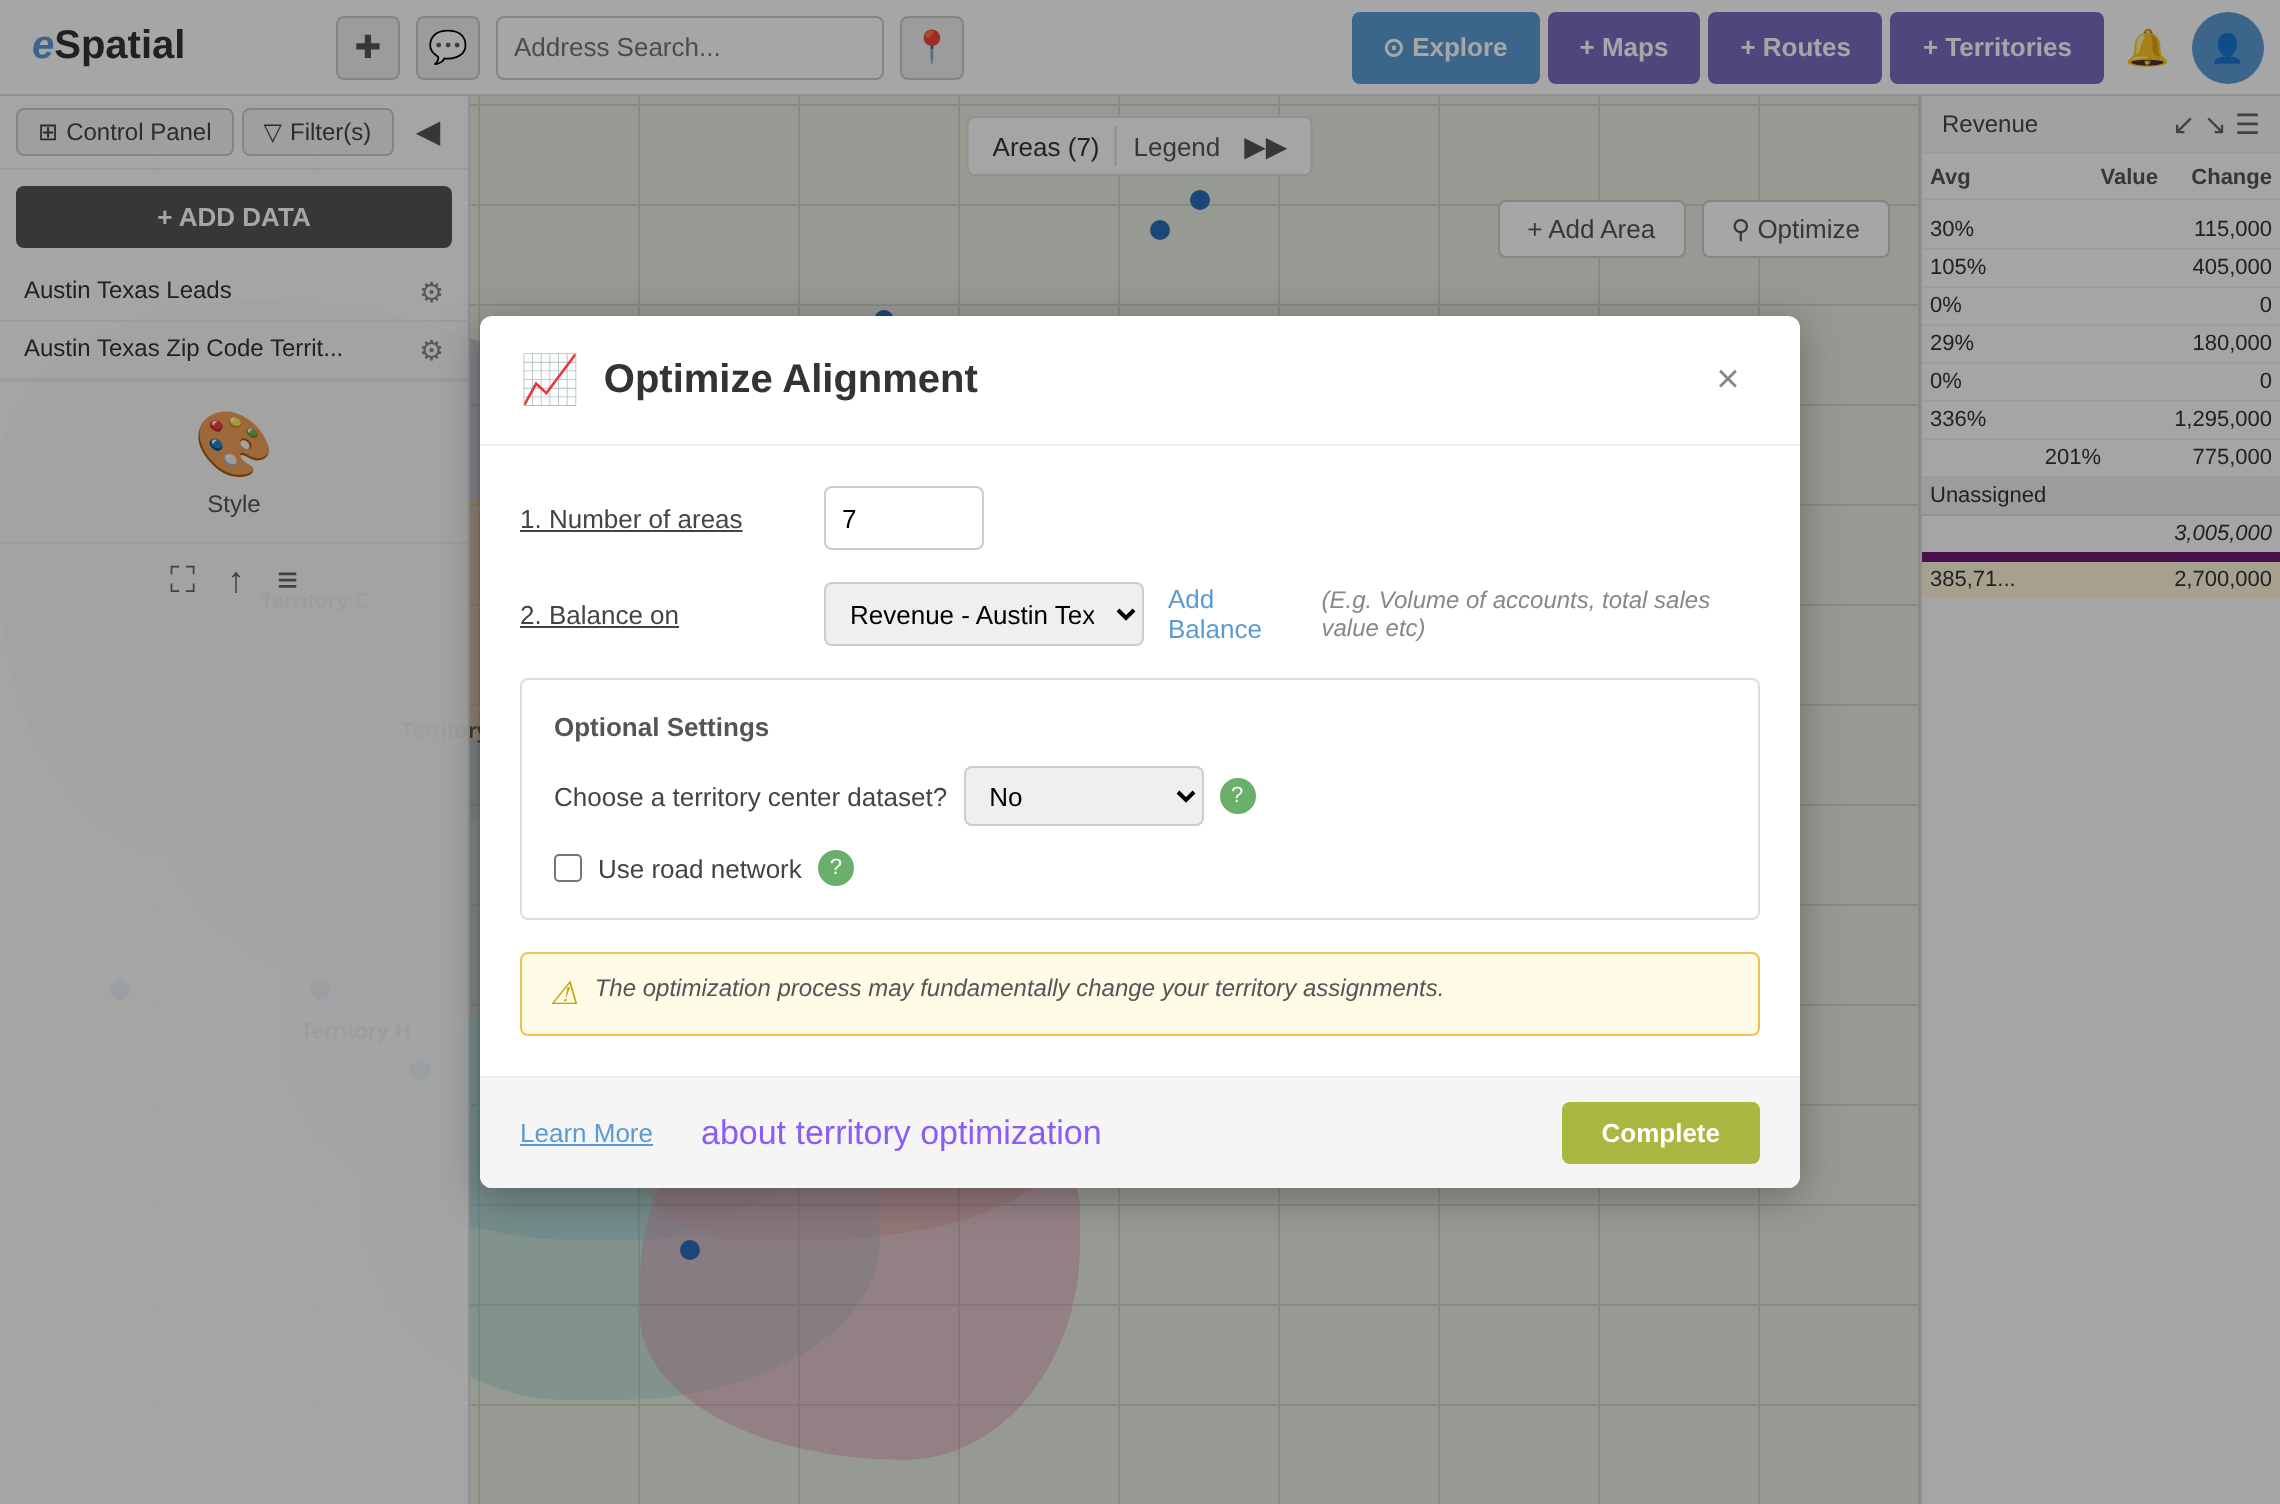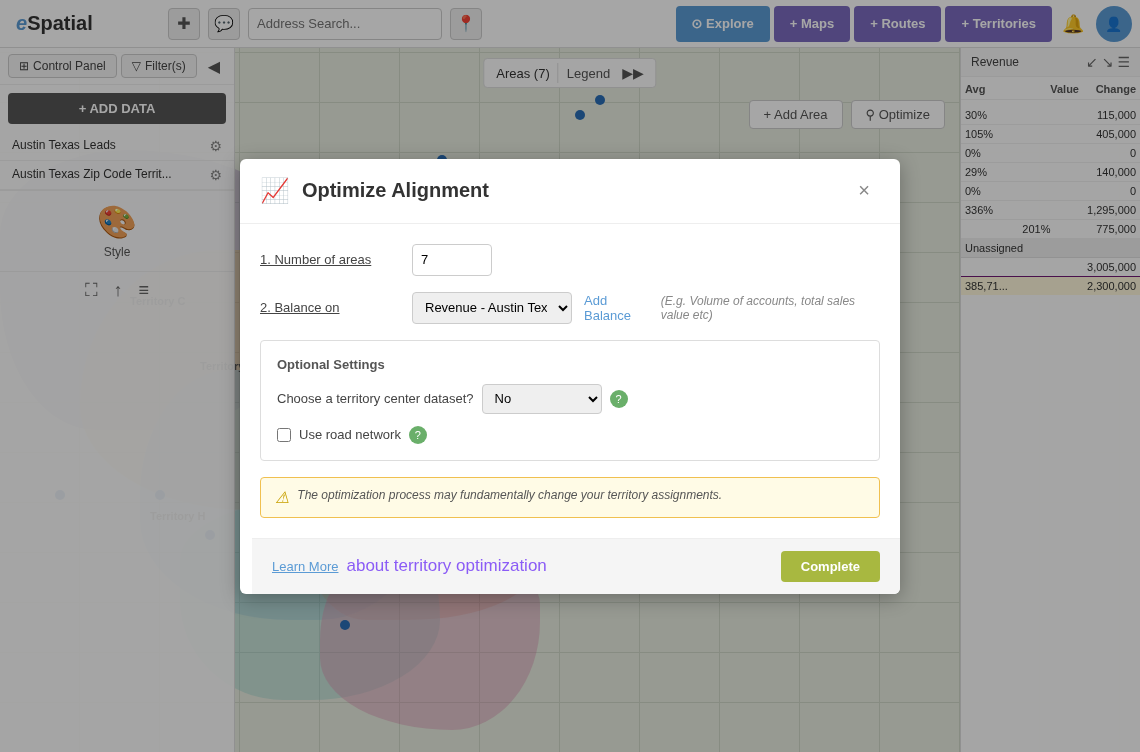--- a/index.html
+++ b/index.html
@@ -207,21 +207,21 @@
     .checkbox-row input[type="checkbox"] { width: 14px; height: 14px; cursor: pointer; }
     .checkbox-label { font-size: 13px; color: #444; }
     .warning-box {
       background: #fffbe6; border: 1px solid #f0c050; border-radius: 4px;
       padding: 10px 14px; display: flex; align-items: flex-start; gap: 8px;
       font-size: 12px; color: #555; font-style: italic;
     }
     .warn-icon { color: #c8a000; font-size: 16px; flex-shrink: 0; }
     .dialog-footer {
       display: flex; align-items: center; padding: 12px 20px;
-      background: #f5f5f5; border-top: 1px solid #eee; gap: 8px; margin-left: 12px;
+      background: #f5f5f5; border-top: 1px solid #eee; gap: 24px;
     }
     .learn-more-link { color: #5B9BD5; text-decoration: underline; font-size: 13px; cursor: pointer; }
     .footer-text { font-size: 17px; color: #8b5cf6; }
     .spacer { flex: 1; }
     .complete-btn {
       padding: 8px 20px; background: #a8b840; color: #fff; border: none;
       border-radius: 4px; cursor: pointer; font-size: 13px; font-weight: bold;
     }
 
     
@@ -362,43 +362,43 @@
     <div style="display:flex;padding:3px 4px;border-bottom:1px solid #f0f0f0;">
       <span style="flex:1;">105%</span>
       <span style="flex:1;text-align:right;">405,000</span>
     </div>
     <div style="display:flex;padding:3px 4px;border-bottom:1px solid #f0f0f0;">
       <span style="flex:1;">0%</span>
       <span style="flex:1;text-align:right;">0</span>
     </div>
     <div style="display:flex;padding:3px 4px;border-bottom:1px solid #f0f0f0;">
       <span style="flex:1;">29%</span>
-      <span style="flex:1;text-align:right;">140,000</span>
+      <span style="flex:1;text-align:right;">180,000</span>
     </div>
     <div style="display:flex;padding:3px 4px;border-bottom:1px solid #f0f0f0;">
       <span style="flex:1;">0%</span>
       <span style="flex:1;text-align:right;">0</span>
     </div>
     <div style="display:flex;padding:3px 4px;border-bottom:1px solid #f0f0f0;">
       <span style="flex:1;">336%</span>
       <span style="flex:1;text-align:right;">1,295,000</span>
     </div>
     <div style="display:flex;padding:3px 4px;border-bottom:1px solid #f0f0f0;">
       <span style="flex:1;text-align:right;">201%</span>
       <span style="flex:1;text-align:right;">775,000</span>
     </div>
     <div style="display:flex;padding:3px 4px;background:#f0f0f0;border-bottom:1px solid #e0e0e0;">
       <span style="flex:1;">Unassigned</span>
     </div>
-    <div style="display:flex;padding:3px 4px;border-bottom:1px solid #701a75;">
+    <div style="display:flex;padding:3px 4px;border-bottom:5px solid #701a75;font-style:italic;">
       <span style="flex:1;text-align:right;">3,005,000</span>
     </div>
     <div style="display:flex;padding:3px 4px;background:#fff8dc;">
       <span style="flex:1;">385,71...</span>
-      <span style="flex:1;text-align:right;">2,300,000</span>
+      <span style="flex:1;text-align:right;">2,700,000</span>
     </div>
   </div>
 </div>
 
 <div class="dialog-overlay">
   <div class="dialog">
 
     <div class="dialog-header">
       <span class="dialog-icon">📈</span>
       <span class="dialog-title">Optimize Alignment</span>

